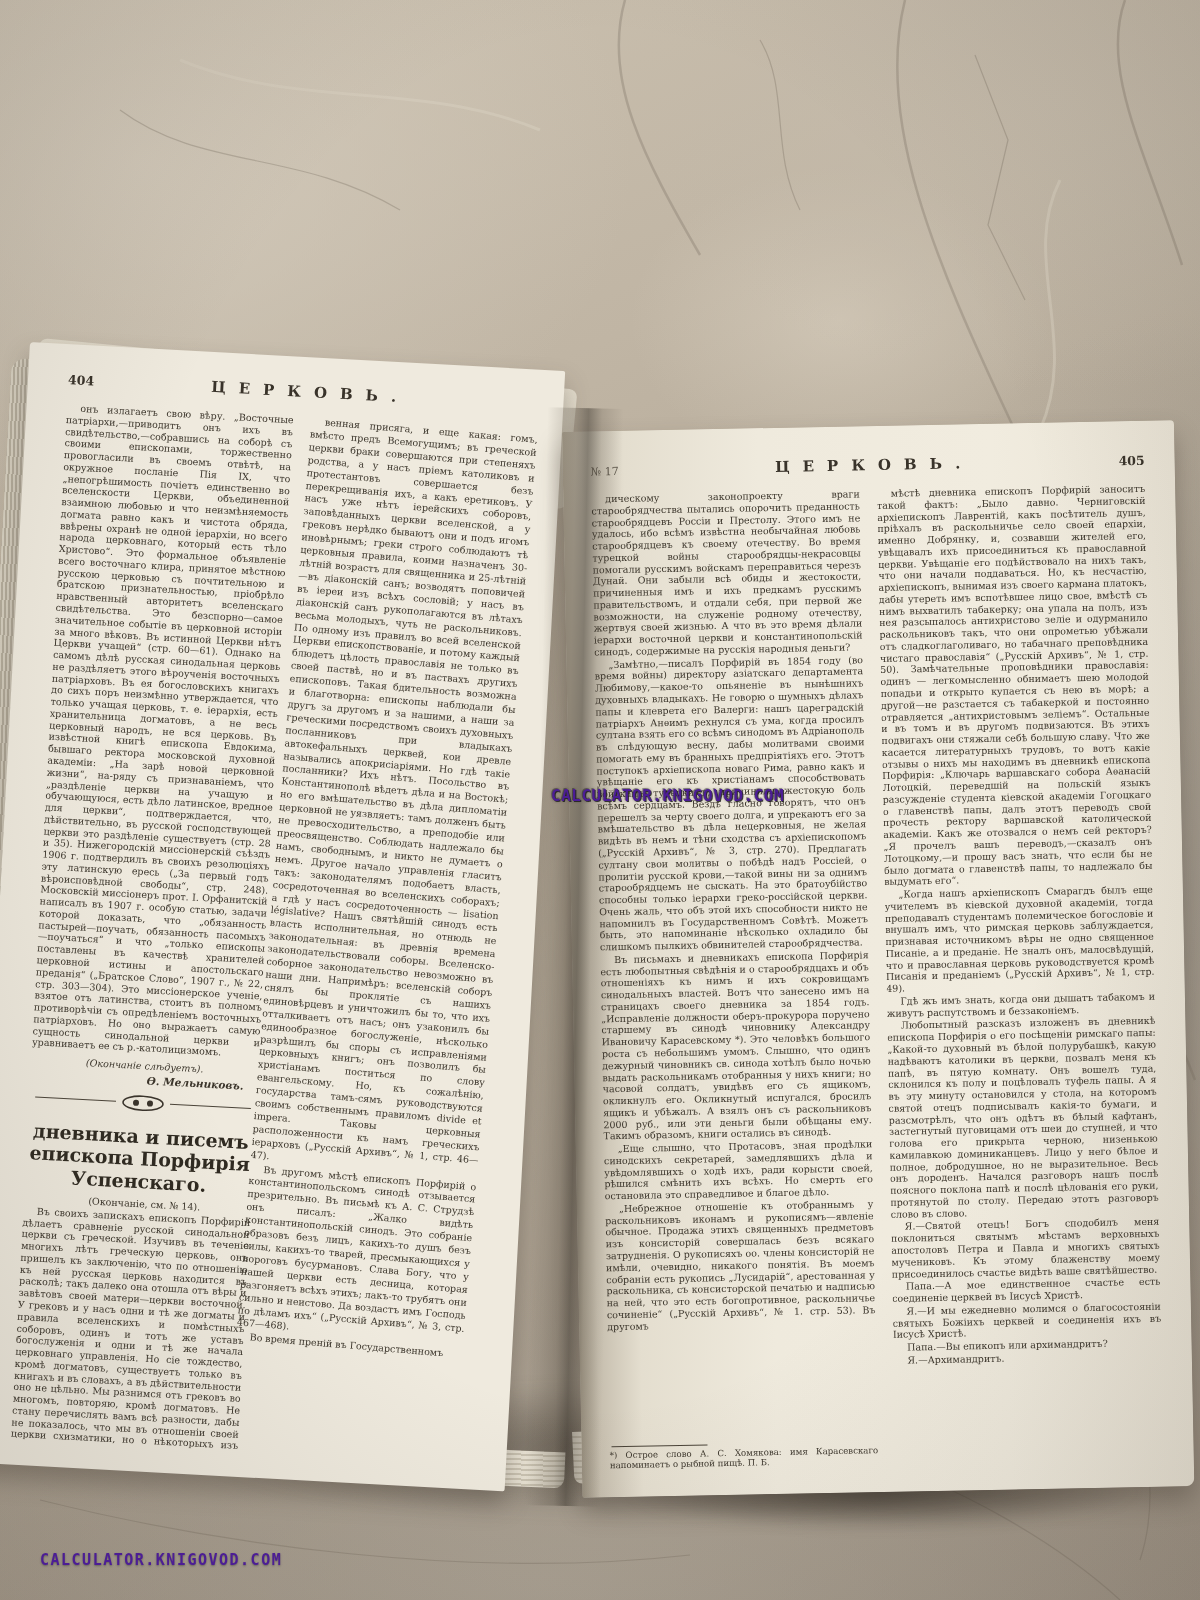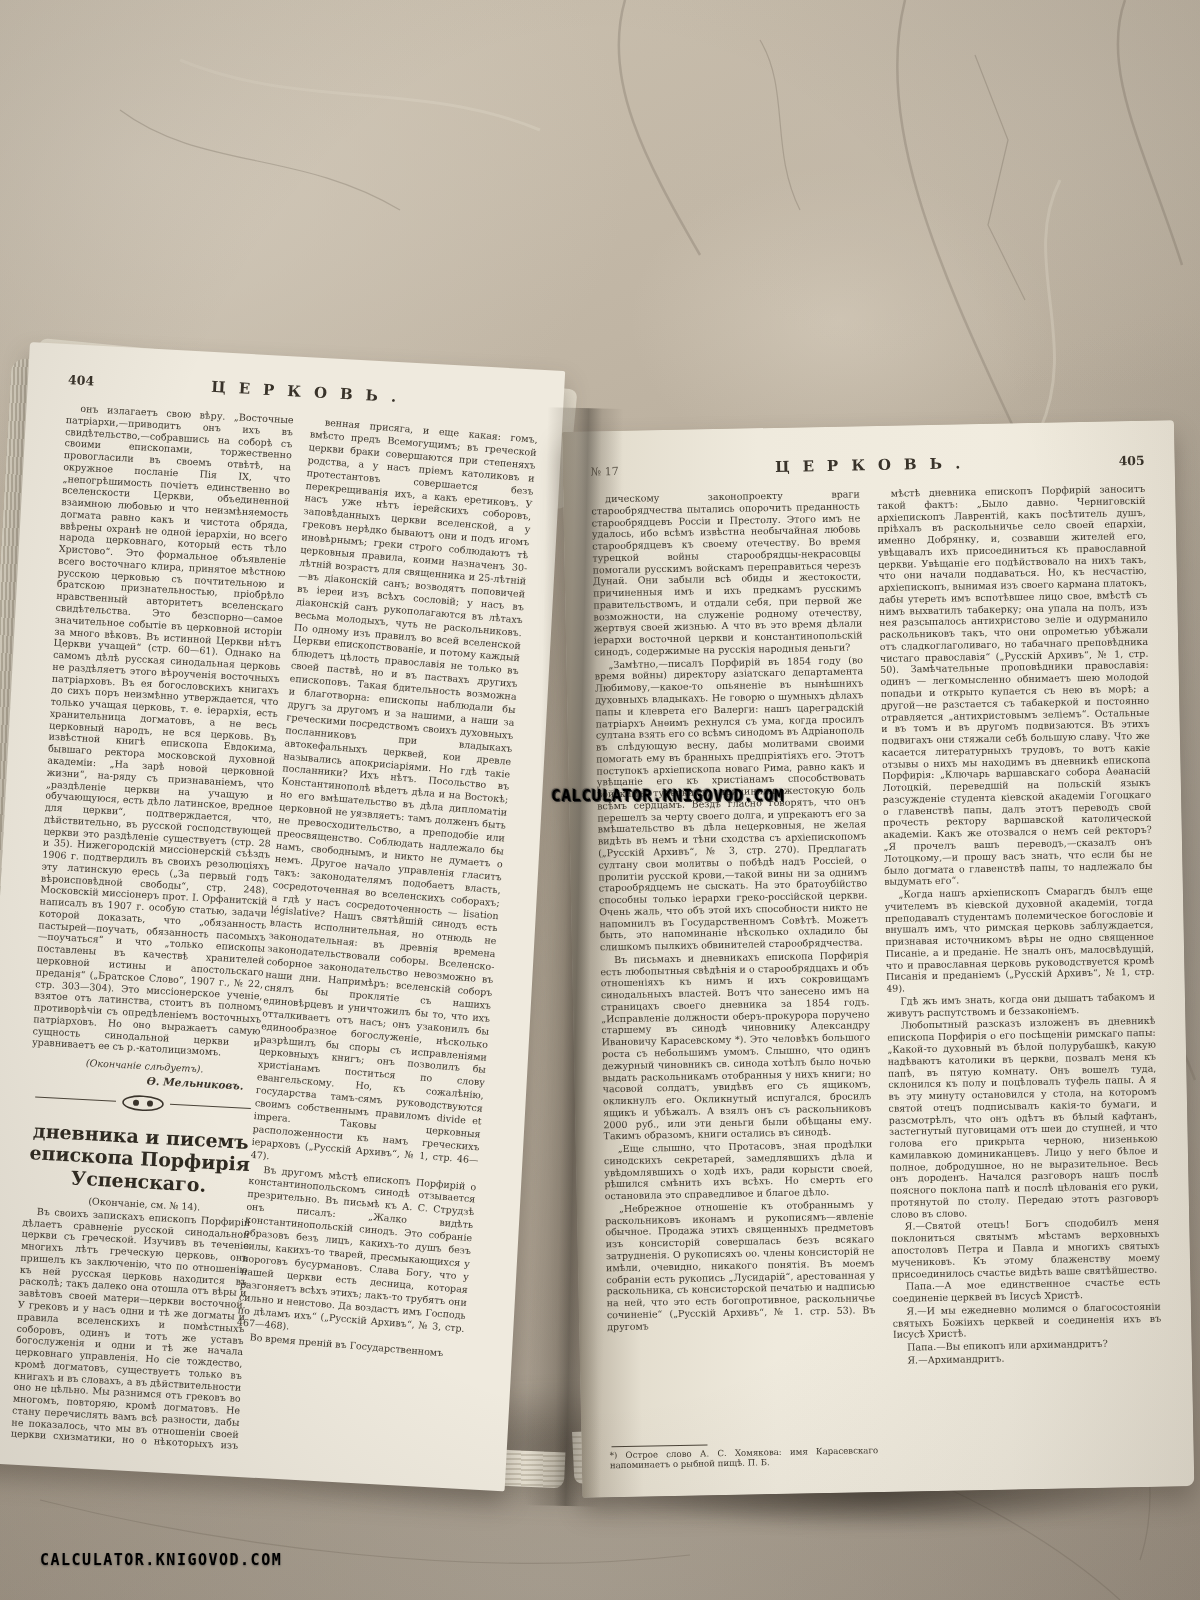--- a/index.html
+++ b/index.html
@@ -85,21 +85,21 @@
   .gutter{position:absolute;left:536px;top:408px;width:76px;height:1098px;z-index:4;
     transform:rotate(1.2deg);
     background:linear-gradient(to right,rgba(72,64,53,0) 0%,rgba(72,64,53,.28) 38%,
       rgba(38,33,26,.42) 54%,rgba(72,64,53,.18) 72%,rgba(72,64,53,0) 100%);}
 
   .vignette{position:absolute;inset:0;z-index:8;pointer-events:none;
     background:radial-gradient(ellipse at 50% 45%, rgba(0,0,0,0) 55%, rgba(66,58,48,.16) 100%);}
 
   
   .wm{position:absolute;z-index:10;font-family:"DejaVu Sans Mono",monospace;font-weight:bold;
-    color:#000000;white-space:nowrap;padding-left:24px;}
+    color:#4c1d95;white-space:nowrap;padding-left:24px;}
   .wm-center{left:527px;top:786px;font-size:16px;letter-spacing:.5px;
     text-shadow:1px 1px 0 rgba(30,30,30,.85),-1px -1px 0 rgba(30,30,30,.4),0 0 3px rgba(0,0,0,.5);}
   .wm-bottom{left:16px;top:1551px;font-size:15px;letter-spacing:1.5px;
     text-shadow:0 1px 2px rgba(40,40,40,.45);}
 </style>
 </head>
 <body>
 
 <div class="scene">
 

